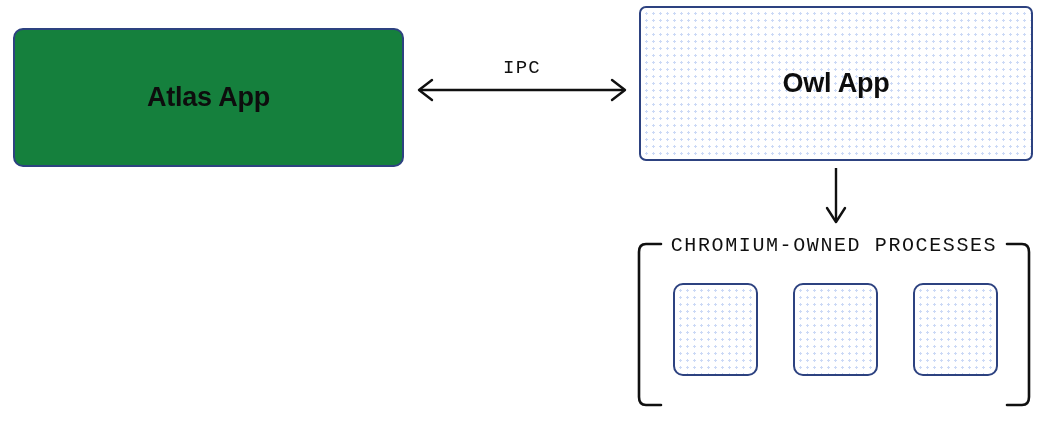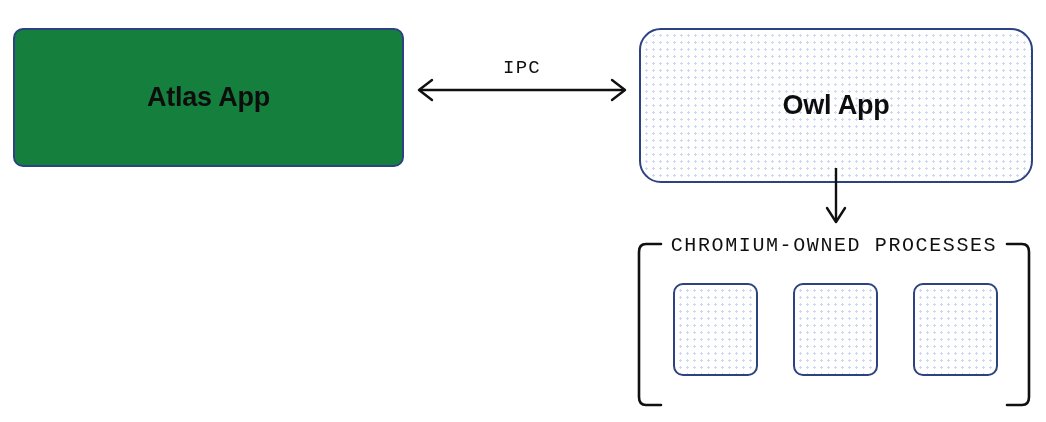--- a/index.html
+++ b/index.html
@@ -44,24 +44,24 @@
   
   .dotted {
     background-color: #ffffff;
     background-image:
       radial-gradient(#cbd9f6 1.05px, transparent 1.15px);
     background-size: 7px 7px;
     background-position: 2px 2px;
   }
   #owl-app-box {
     left: 639px;
-    top: 28px;
+    top: 6px;
     width: 394px;
     height: 155px;
-    border-radius: 22px;
+    border-radius: 7px;
   }
   
   .proc-box {
     position: absolute;
     box-sizing: border-box;
     border: 2px solid #2d4280;
     border-radius: 10px;
     top: 283px;
     width: 85px;
     height: 93px;

